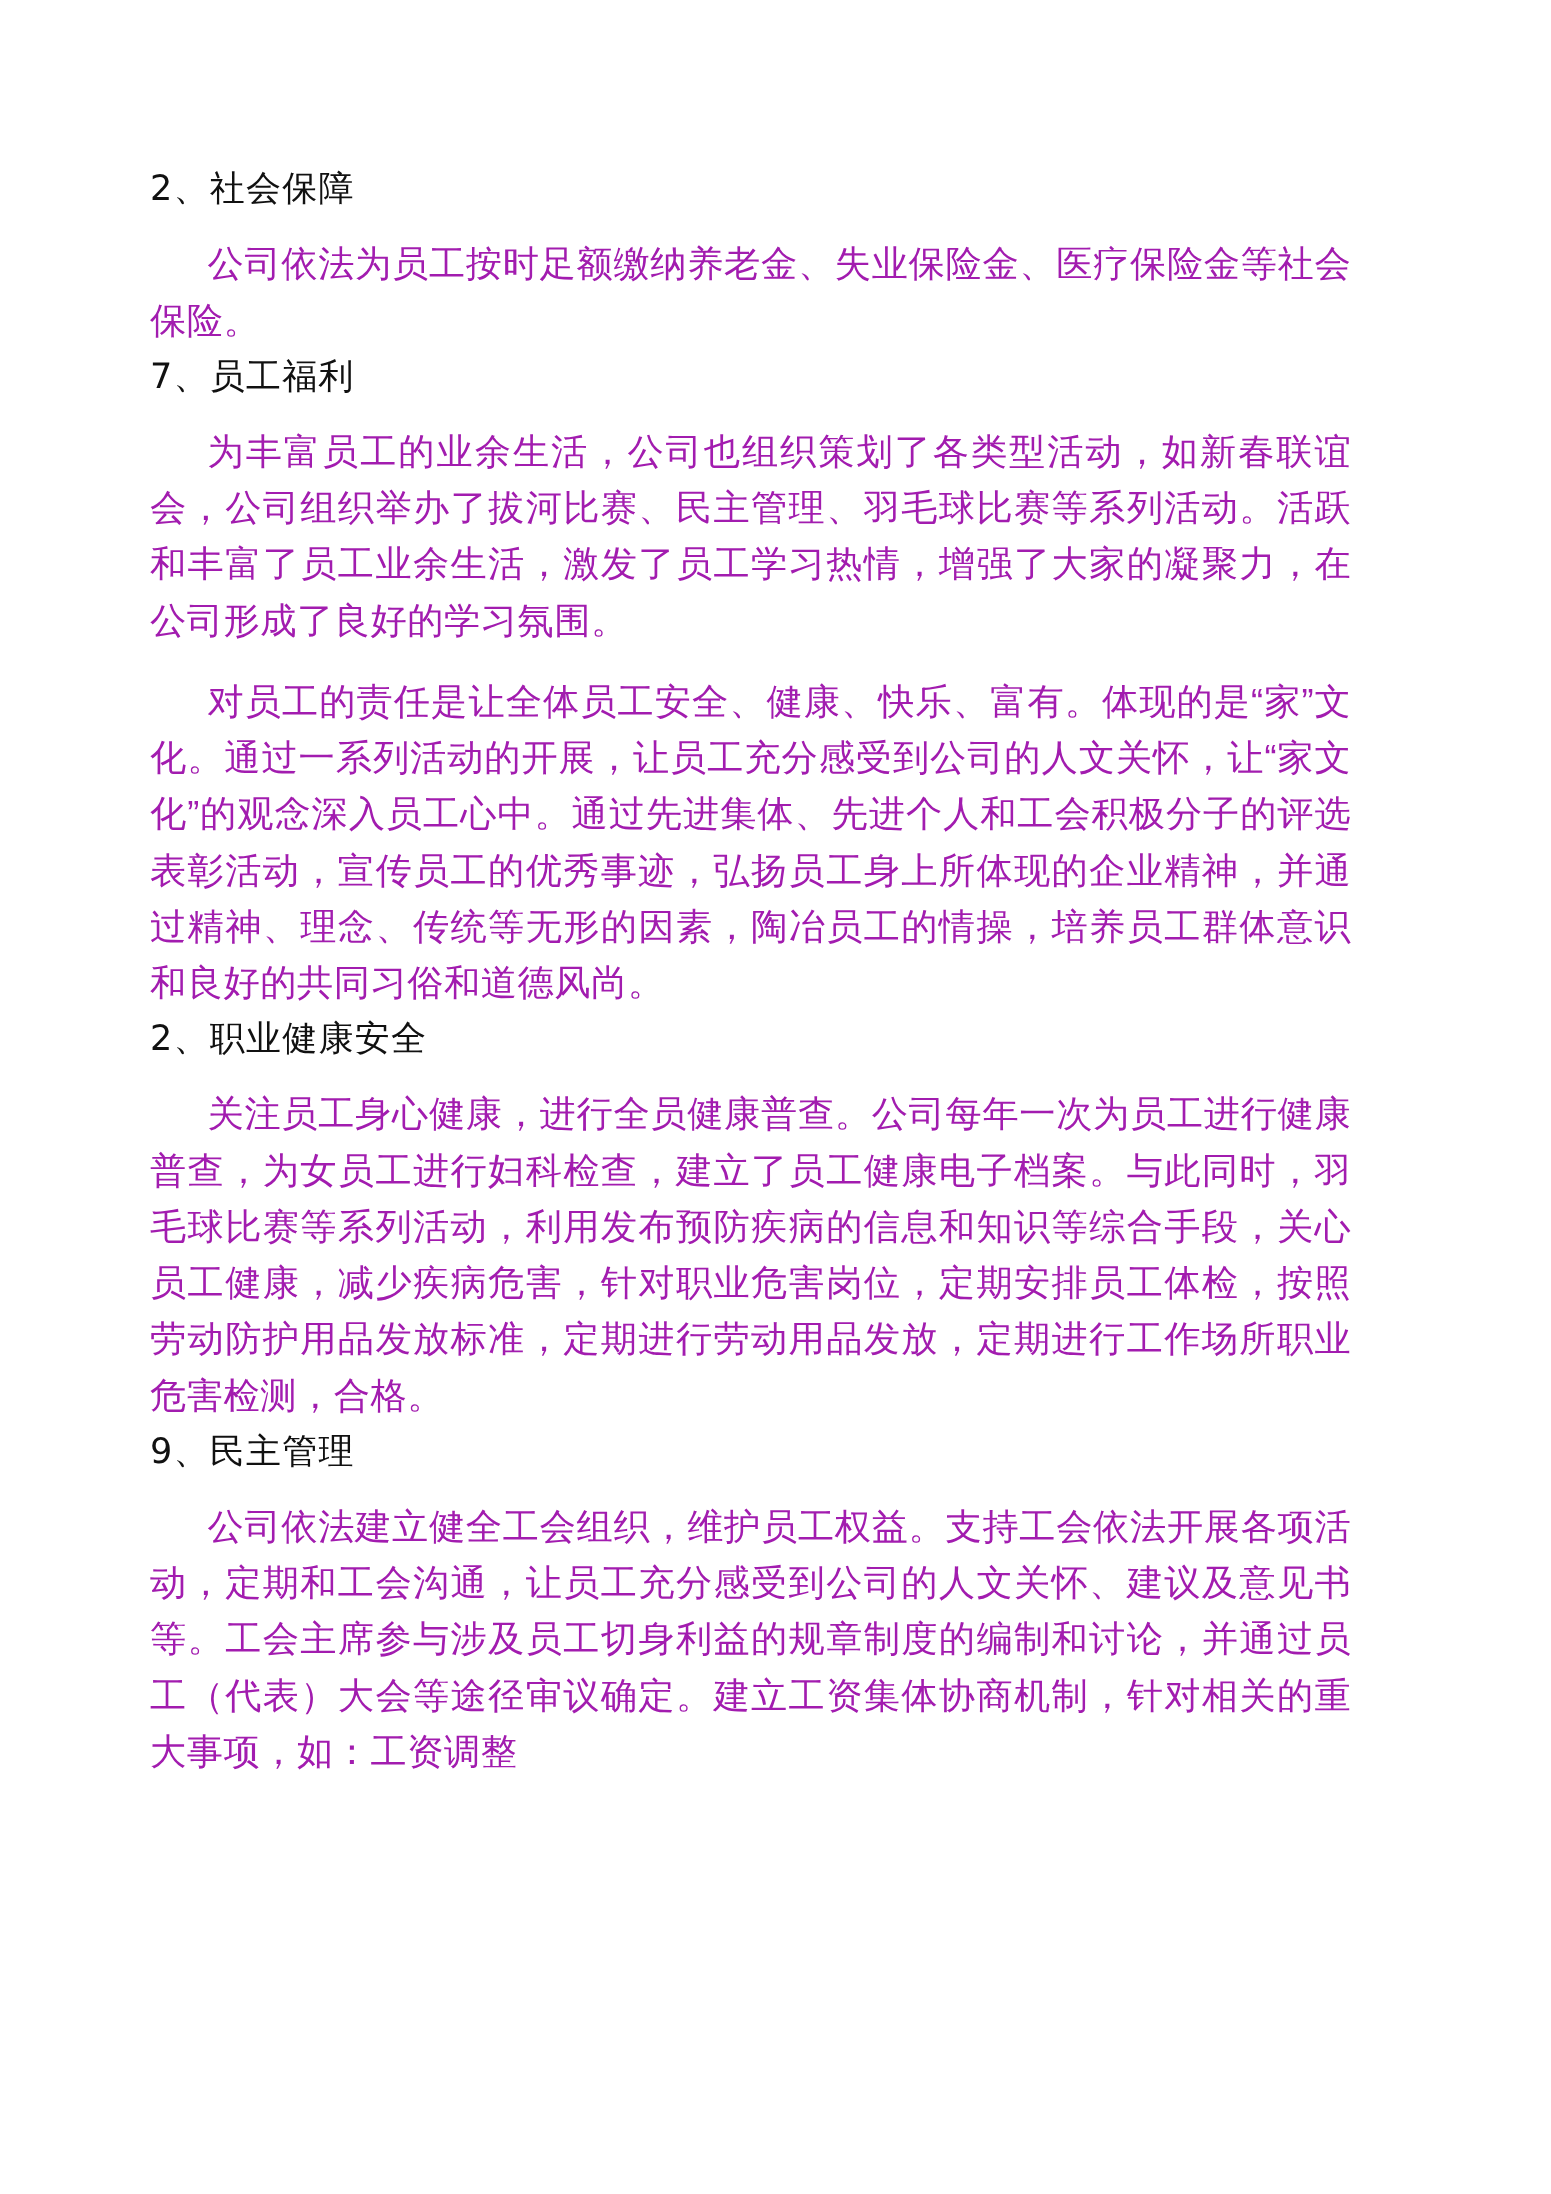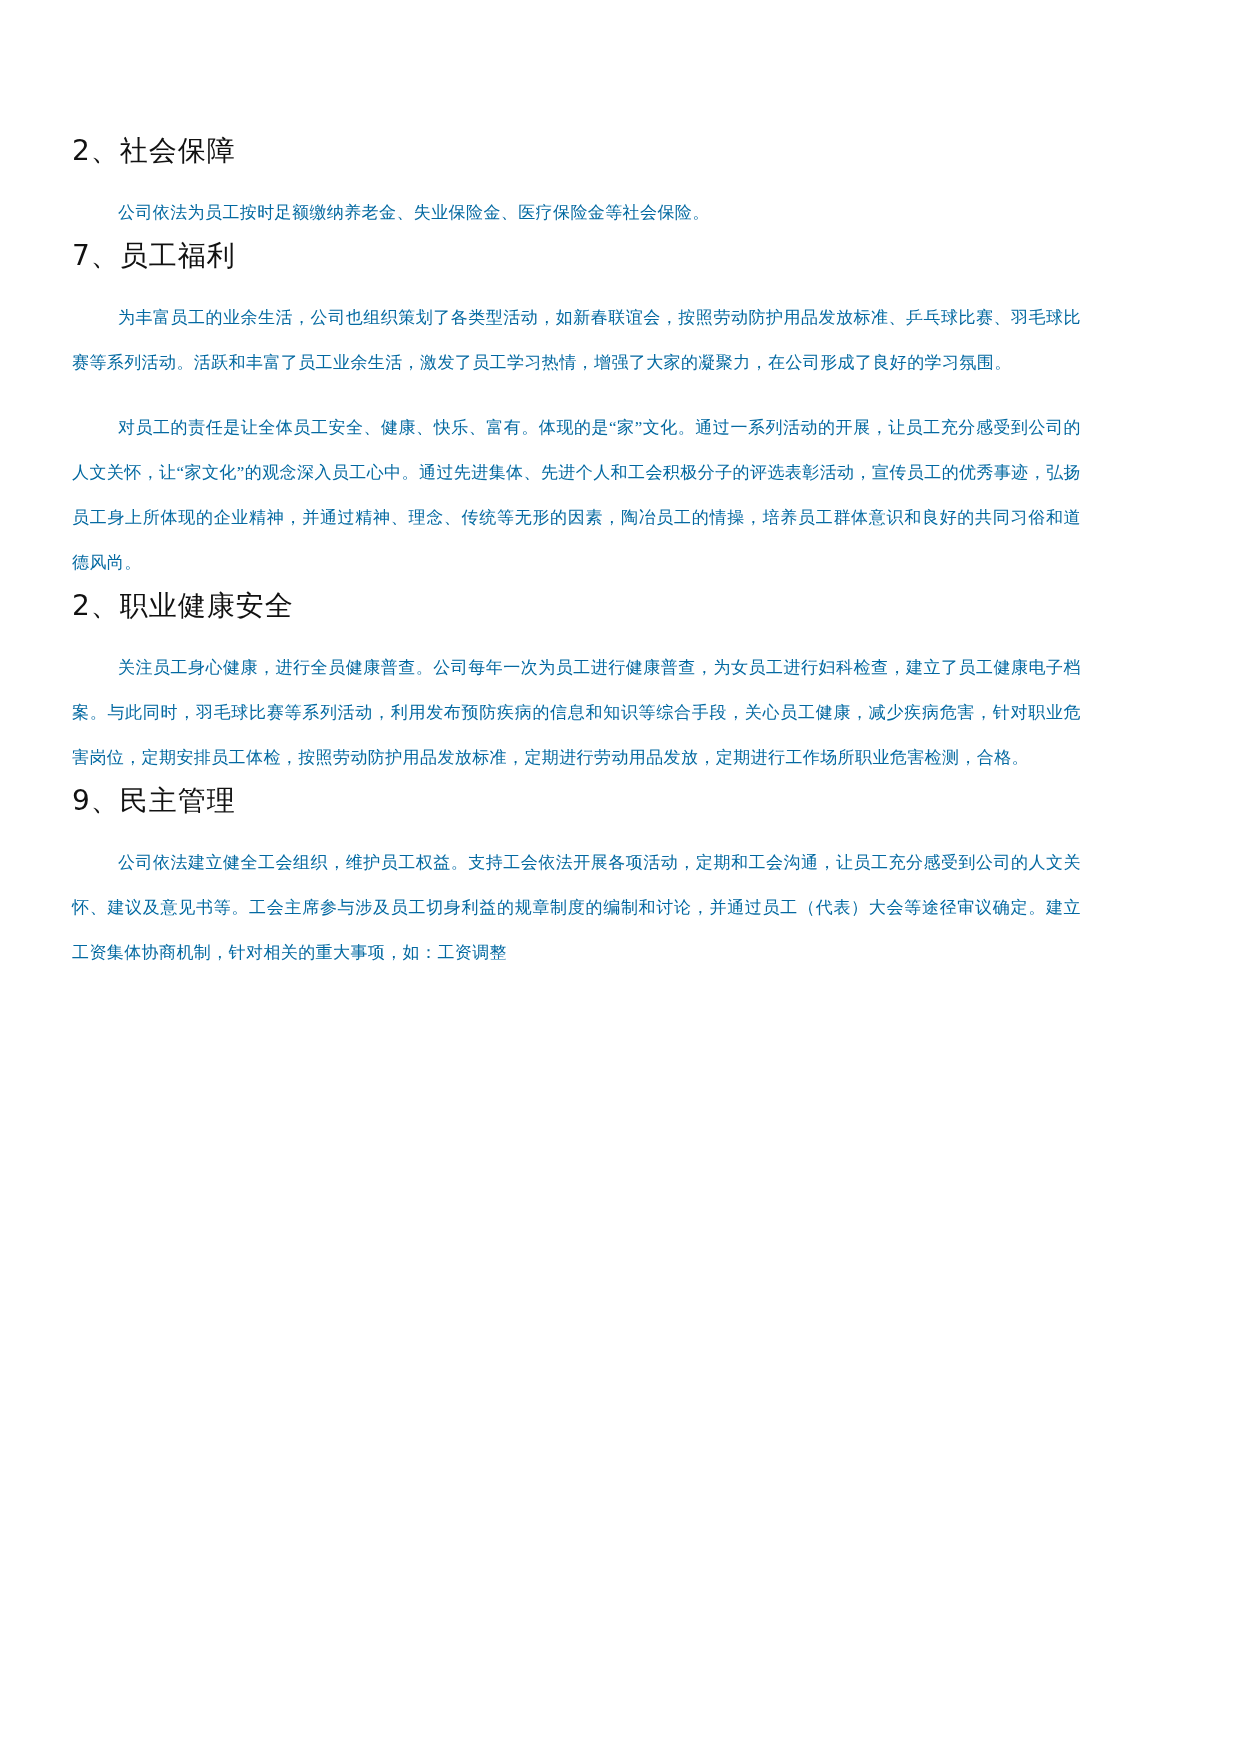--- a/index.html
+++ b/index.html
@@ -11,49 +11,49 @@
     width: 1241px;
     height: 1755px;
     font-family: "DejaVu Sans", sans-serif;
     color: #1a1a1a;
   }
   .page {
     position: relative;
     width: 1241px;
     height: 1670px;
     box-sizing: border-box;
-    padding: 130px 160px 60px 72px;
+    padding: 130px 160px 60px 120px;
     background: #ffffff;
   }
   .doc-body {
     width: 100%;
   }
   h2.heading {
     font-family: "DejaVu Sans", sans-serif;
     font-size: 28px;
     font-weight: 400;
     line-height: 1.5;
     margin: 0 0 18px 0;
     padding: 0;
     letter-spacing: 1px;
     color: #111111;
   }
   .heading-spaced {
     margin-top: 38px;
   }
   p.para {
-    font-family: Liberation Serif, serif;
-    font-size: 17px;
+    font-family: Liberation Sans, sans-serif;
+    font-size: 29px;
     line-height: 45px;
     margin: 0 0 20px 0;
     padding: 0;
     text-indent: 46px;
     text-align: justify;
     text-justify: inter-ideograph;
-    color: #0369a1;
+    color: #a21caf;
     letter-spacing: 0.4px;
   }
   p.para:last-child {
     margin-bottom: 0;
   }
   .gap-lg {
     margin-bottom: 40px;
   }
 </style>
 </head>
@@ -62,21 +62,21 @@
 <div class="page">
   <div class="doc-body">
 
     <section>
       <h2 class="heading">2、社会保障</h2>
       <p class="para gap-lg">公司依法为员工按时足额缴纳养老金、失业保险金、医疗保险金等社会保险。</p>
     </section>
 
     <section>
       <h2 class="heading">7、员工福利</h2>
-      <p class="para">为丰富员工的业余生活，公司也组织策划了各类型活动，如新春联谊会，按照劳动防护用品发放标准、乒乓球比赛、羽毛球比赛等系列活动。活跃和丰富了员工业余生活，激发了员工学习热情，增强了大家的凝聚力，在公司形成了良好的学习氛围。</p>
+      <p class="para">为丰富员工的业余生活，公司也组织策划了各类型活动，如新春联谊会，公司组织举办了拔河比赛、民主管理、羽毛球比赛等系列活动。活跃和丰富了员工业余生活，激发了员工学习热情，增强了大家的凝聚力，在公司形成了良好的学习氛围。</p>
       <p class="para gap-lg">对员工的责任是让全体员工安全、健康、快乐、富有。体现的是“家”文化。通过一系列活动的开展，让员工充分感受到公司的人文关怀，让“家文化”的观念深入员工心中。通过先进集体、先进个人和工会积极分子的评选表彰活动，宣传员工的优秀事迹，弘扬员工身上所体现的企业精神，并通过精神、理念、传统等无形的因素，陶冶员工的情操，培养员工群体意识和良好的共同习俗和道德风尚。</p>
     </section>
 
     <section>
       <h2 class="heading heading-spaced">2、职业健康安全</h2>
       <p class="para gap-lg">关注员工身心健康，进行全员健康普查。公司每年一次为员工进行健康普查，为女员工进行妇科检查，建立了员工健康电子档案。与此同时，羽毛球比赛等系列活动，利用发布预防疾病的信息和知识等综合手段，关心员工健康，减少疾病危害，针对职业危害岗位，定期安排员工体检，按照劳动防护用品发放标准，定期进行劳动用品发放，定期进行工作场所职业危害检测，合格。</p>
     </section>
 
     <section>
       <h2 class="heading heading-spaced">9、民主管理</h2>

